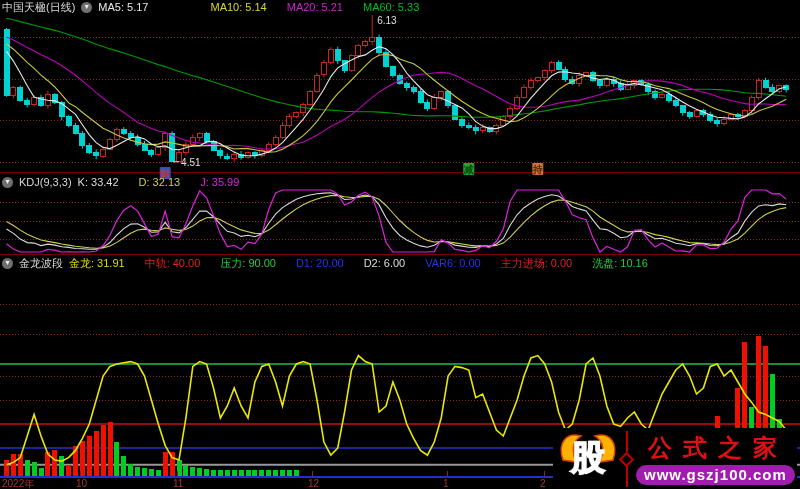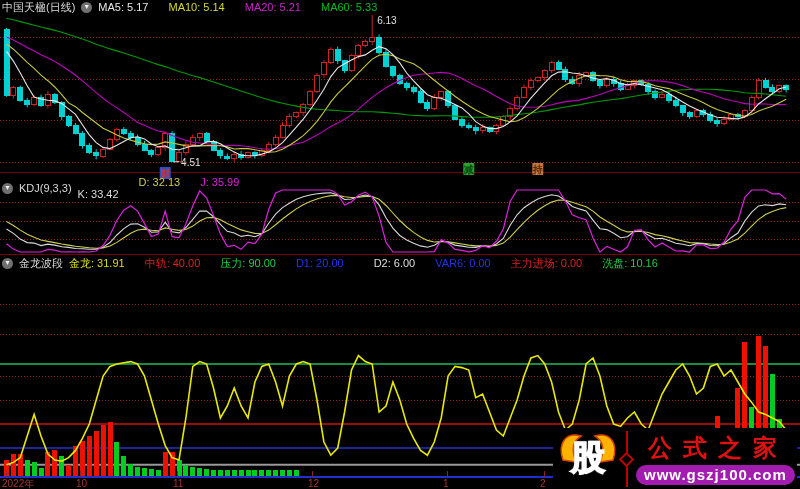--- a/index.html
+++ b/index.html
@@ -372,45 +372,45 @@
       <line x1="312" x2="312" y1="471" y2="477" stroke="#8a2525" shape-rendering="crispEdges"></line>
       <line x1="447" x2="447" y1="471" y2="477" stroke="#8a2525" shape-rendering="crispEdges"></line>
       <line x1="544" x2="544" y1="471" y2="477" stroke="#8a2525" shape-rendering="crispEdges"></line>
     </svg>
 
   <div class="hdr" style="top:1px">
     <span class="title">中国天楹(日线)</span>
     <span class="chev">▾</span>
     <span class="vals" id="main-vals">
         <span style="color: rgb(232, 232, 232);">MA5: 5.17</span>
-        <span style="color: rgb(216, 216, 48);">MA10: 5.14</span>
+        <span style="color: rgb(216, 216, 48); margin-left: 42px;">MA10: 5.14</span>
         <span style="color: rgb(204, 34, 204);">MA20: 5.21</span>
         <span style="color: rgb(0, 187, 34);">MA60: 5.33</span>
       </span>
   </div>
 
   <div class="hdr" style="top:176px">
     <span class="chev">▾</span>
     <span class="title">KDJ(9,3,3)</span>
     <span class="vals" id="kdj-vals">
-        <span style="color: rgb(221, 221, 221); margin-top: 12px;">K: 33.42</span>
+        <span style="color: rgb(221, 221, 221);">K: 33.42</span>
         <span style="color: rgb(207, 207, 79);">D: 32.13</span>
         <span style="color: rgb(221, 34, 221);">J: 35.99</span>
       </span>
   </div>
 
   <div class="hdr" style="top:257px">
     <span class="chev">▾</span>
     <span class="title">金龙波段</span>
     <span class="vals" id="sub-vals">
         <span style="color: rgb(221, 221, 0);">金龙: 31.91</span>
         <span style="color: rgb(221, 34, 34);">中轨: 40.00</span>
         <span style="color: rgb(34, 204, 68);">压力: 90.00</span>
         <span style="color: rgb(34, 51, 238);">D1: 20.00</span>
-        <span style="color: rgb(221, 221, 221); margin-left: 10px;">D2: 6.00</span>
+        <span style="color: rgb(221, 221, 221);">D2: 6.00</span>
         <span style="color: rgb(34, 51, 238);">VAR6: 0.00</span>
         <span style="color: rgb(221, 34, 34); text-align: right;">主力进场: 0.00</span>
         <span style="color: rgb(34, 204, 68);">洗盘: 10.16</span>
       </span>
   </div>
 
   <div class="axis-row" id="axis-row">
       <span style="left: 2px;">2022年</span>
       <span style="left: 76px;">10</span>
       <span style="left: 173px;">11</span>

